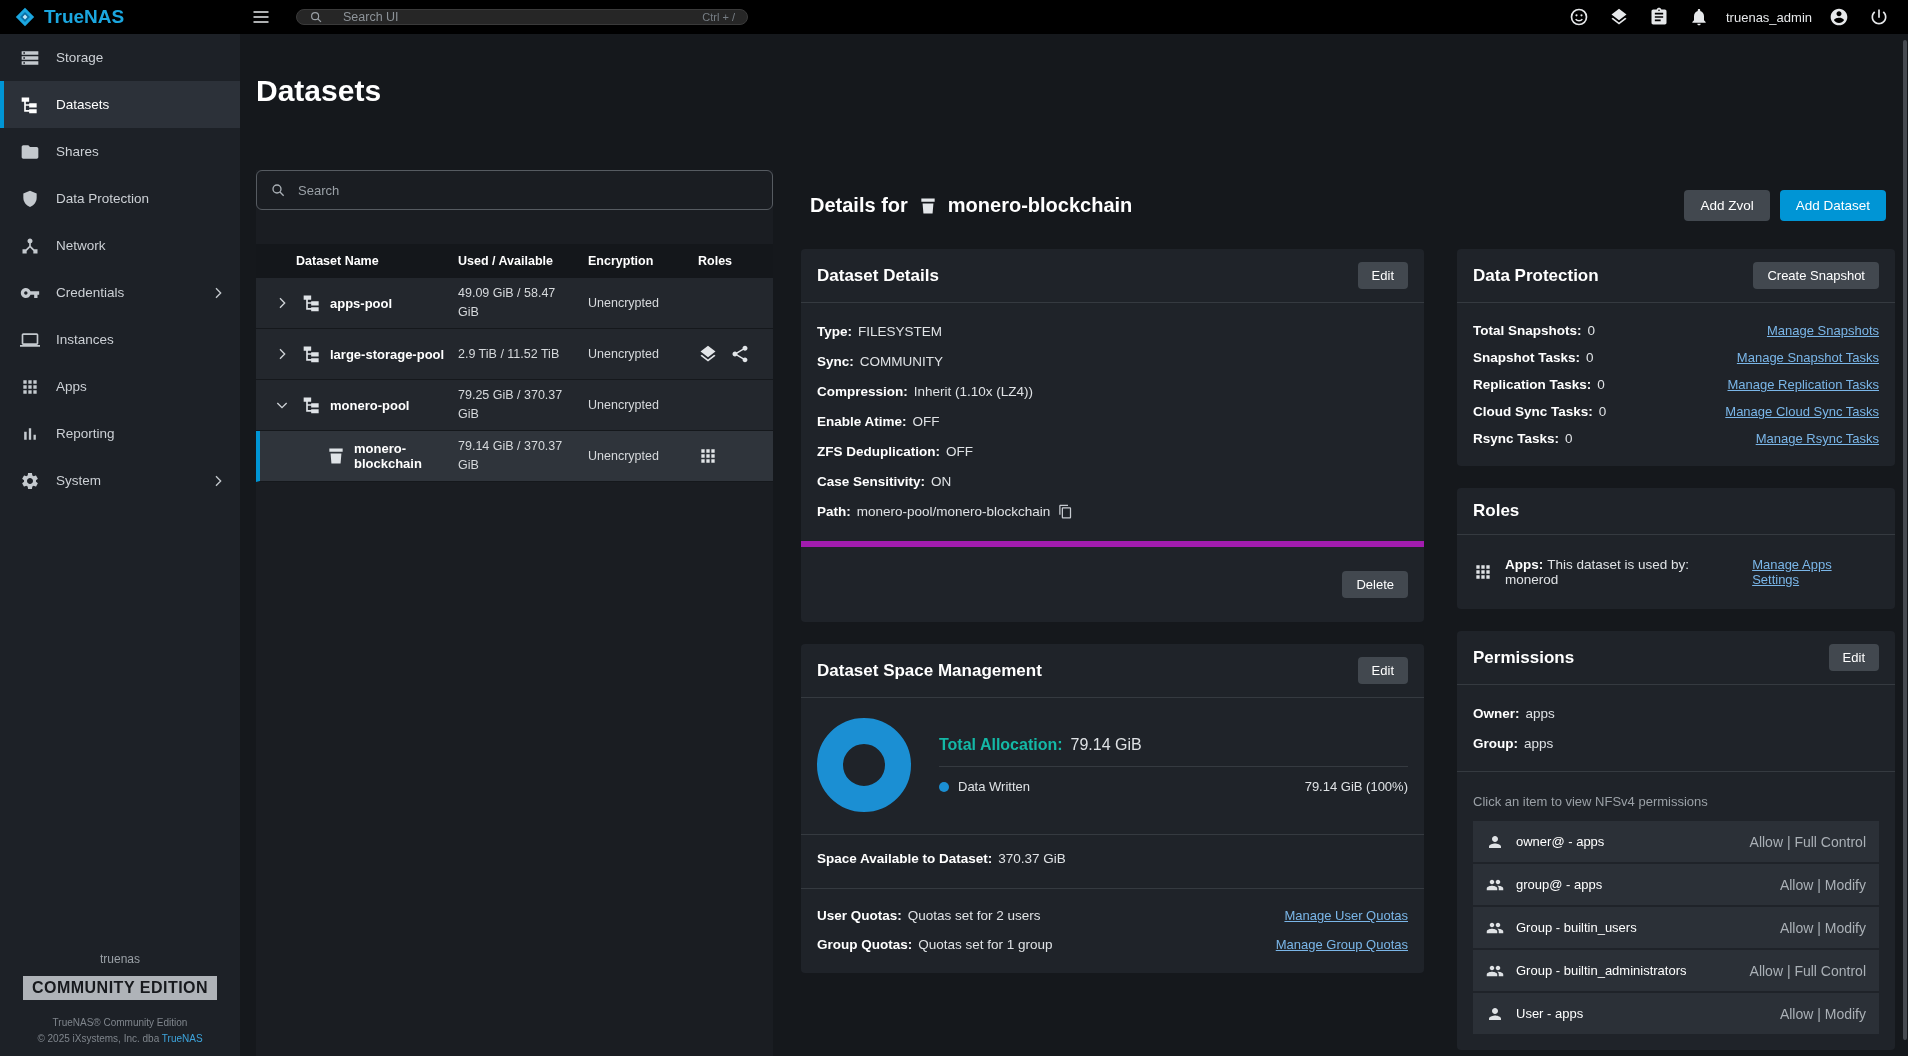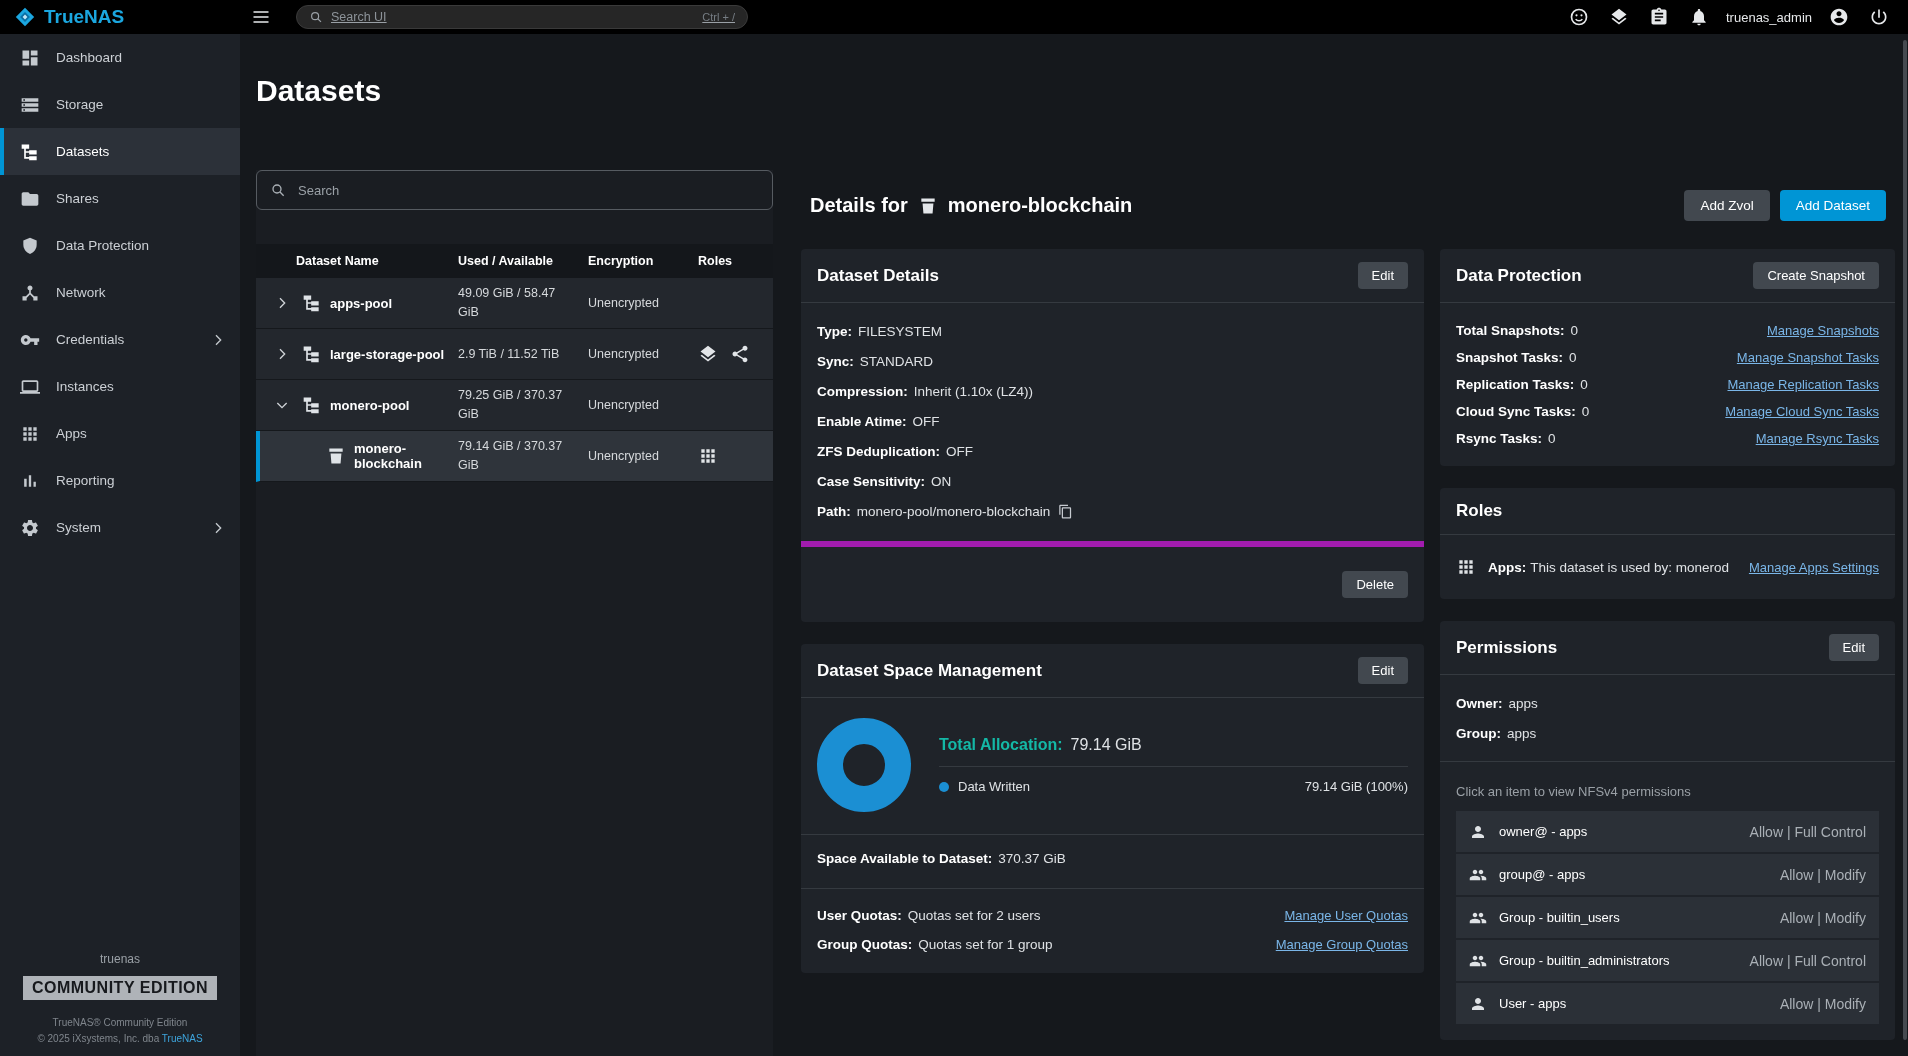--- a/index.html
+++ b/index.html
@@ -12,21 +12,21 @@
   button { font-family:inherit; cursor:pointer; }
   a { cursor:pointer; }
 
   
   .topbar { height:34px; background:#000; display:flex; align-items:center; }
   .brand { width:240px; flex-shrink:0; display:flex; align-items:center; gap:8px; padding-left:14px; cursor:pointer; }
   .brand svg { width:22px; height:22px; }
   .brand-text { color:#1ba7e0; font-size:19px; font-weight:bold; }
   .hamburger { background:none; border:none; color:#e8eaed; width:42px; height:34px; display:flex; align-items:center; justify-content:center; }
   .hamburger svg { width:20px; height:20px; }
-  .global-search { margin-left:14px; width:452px; height:24px; background:#262626; border:1px solid #3a3a3a; border-radius:13px; display:flex; align-items:center; gap:8px; padding:0 12px; color:#9aa0a6;text-decoration:underline; }
+  .global-search { margin-left:14px; width:452px; height:16px; background:#262626; border:1px solid #3a3a3a; border-radius:13px; display:flex; align-items:center; gap:20px; padding:0 12px; color:#9aa0a6; }
   .global-search svg { width:14px; height:14px; flex-shrink:0; }
   .global-search input { flex:1; background:transparent; border:none; outline:none; color:#e8eaed; font-size:12.5px; font-family:inherit; }
   .global-search input::placeholder { color:#8d9399; }
   .shortcut { font-size:11px; color:#767d84; }
   .topbar-right { margin-left:auto; display:flex; align-items:center; gap:6px; padding-right:12px; }
   .tb-icon { background:none; border:none; color:#e6e8ea; width:34px; height:30px; display:flex; align-items:center; justify-content:center; }
   .tb-icon svg { width:20px; height:20px; }
   .username { font-size:13px; color:#e6e8ea; margin:0 4px; }
 
   
@@ -73,21 +73,21 @@
   
   .details { flex:1; min-width:0; display:flex; flex-direction:column; }
   .details-head { display:flex; align-items:center; margin:20px 9px 28px; }
   .details-title { display:flex; align-items:center; gap:10px; font-size:20px; font-weight:bold; color:#fff; }
   .details-title svg { width:20px; height:20px; color:#e3e6e9; }
   .details-actions { margin-left:auto; display:flex; gap:10px; }
   .btn { background:#42484f; color:#fff; border:none; border-radius:4px; padding:8px 16px; font-size:13.5px; }
   .btn.primary { background:#0095d5; }
   .btn.small { padding:6px 14px; font-size:13px; }
 
-  .cards { display:flex; gap:16px; align-items:flex-start; flex:1; overflow:hidden; }
+  .cards { display:flex; gap:33px; align-items:flex-start; flex:1; overflow:hidden; }
   .col-left { width:623px; flex-shrink:0; display:flex; flex-direction:column; gap:22px; }
   .col-right { flex:1; min-width:0; display:flex; flex-direction:column; gap:22px; }
 
   .card { background:#1f2329; border-radius:4px; width:100%; }
   .card-head { display:flex; align-items:center; justify-content:space-between; padding:13px 16px; border-bottom:1px solid #353a40; }
   .card-head h3 { font-size:17px; font-weight:bold; color:#fff; }
   .card-body { padding:14px 16px; }
   .field { line-height:30px; font-size:13.5px; color:#dfe2e5; }
   .field b { color:#fff; margin-right:6px; }
   .copy-btn { background:none; border:none; color:#c6cad0; vertical-align:-3px; margin-left:8px; }
@@ -189,26 +189,20 @@
     </button>
   </div>
 </header>
 
 <div class="shell">
 
   <aside class="sidebar">
     <nav>
       <div class="nav-item">
         <svg viewBox="0 0 24 24" fill="currentColor">
-            <path d="M3 13h8V3H3v10zm0 8h8v-6H3v6zm10 0h8V11h-8v10zm0-18v6h8V3h-8z"></path>
-          </svg>
-        <span>Dashboard</span>
-      </div>
-      <div class="nav-item">
-        <svg viewBox="0 0 24 24" fill="currentColor">
             <path d="M2 20h20v-4H2v4zm2-3h2v2H4v-2zM2 4v4h20V4H2zm4 3H4V5h2v2zm-4 7h20v-4H2v4zm2-3h2v2H4v-2z"></path>
           </svg>
         <span>Storage</span>
       </div>
       <div class="nav-item active">
         <svg viewBox="0 0 24 24" fill="currentColor">
             <path d="M2 3h9v5H2z M11 10h9v5h-9z M11 17h9v5h-9z M5 8v12h6v-2H7v-5h4v-2H7V8z"></path>
           </svg>
         <span>Datasets</span>
       </div>
@@ -394,21 +388,21 @@
         <div class="cards">
           <div class="col-left">
 
             <div class="card">
               <div class="card-head">
                 <h3>Dataset Details</h3>
                 <button class="btn small">Edit</button>
               </div>
               <div class="card-body">
                 <div class="field"><b>Type:</b><span>FILESYSTEM</span></div>
-                <div class="field"><b>Sync:</b><span>STANDARD</span></div>
+                <div class="field"><b>Sync:</b><span>COMMUNITY</span></div>
                 <div class="field"><b>Compression:</b><span>Inherit (1.10x (LZ4))</span></div>
                 <div class="field"><b>Enable Atime:</b><span>OFF</span></div>
                 <div class="field"><b>ZFS Deduplication:</b><span>OFF</span></div>
                 <div class="field"><b>Case Sensitivity:</b><span>ON</span></div>
                 <div class="field"><b>Path:</b><span>monero-pool/monero-blockchain</span><button class="copy-btn"><svg viewBox="0 0 24 24" fill="currentColor">
                         <path d="M16 1H4c-1.1 0-2 .9-2 2v14h2V3h12V1zm3 4H8c-1.1 0-2 .9-2 2v14c0 1.1.9 2 2 2h11c1.1 0 2-.9 2-2V7c0-1.1-.9-2-2-2zm0 16H8V7h11v14z"></path>
                       </svg></button></div>
               </div>
               <div class="card-foot">
                 <button class="btn small">Delete</button>

